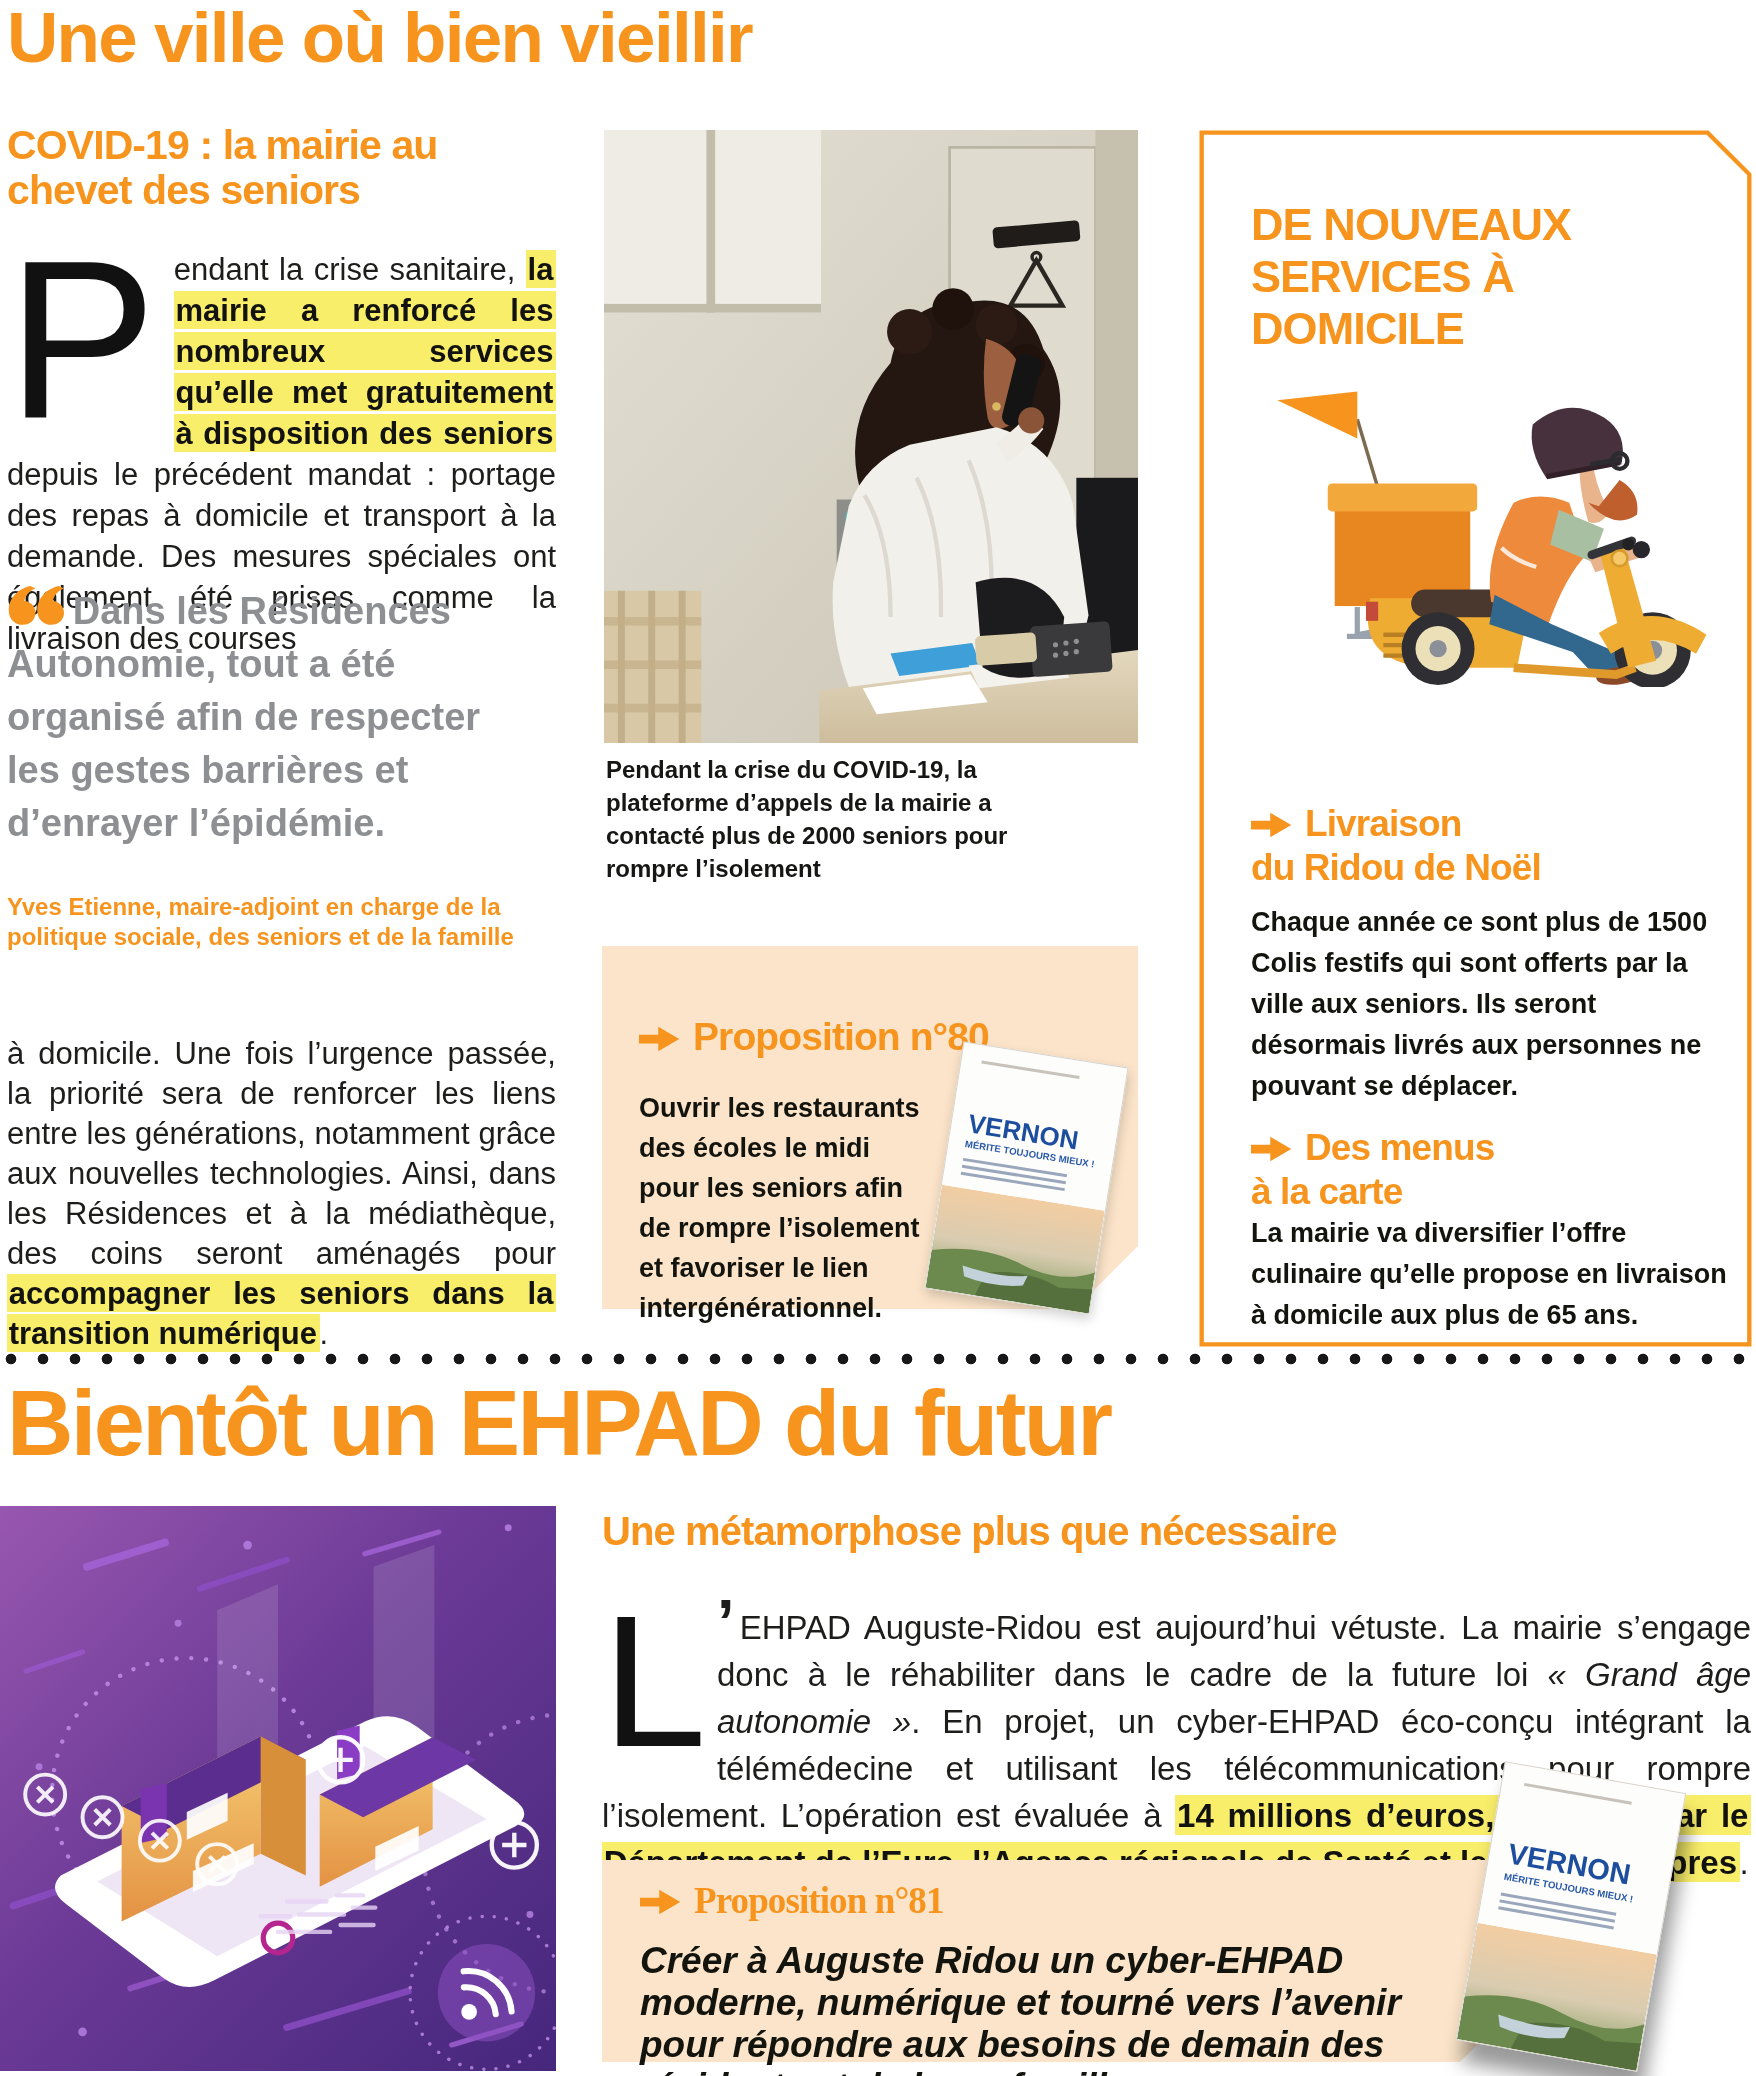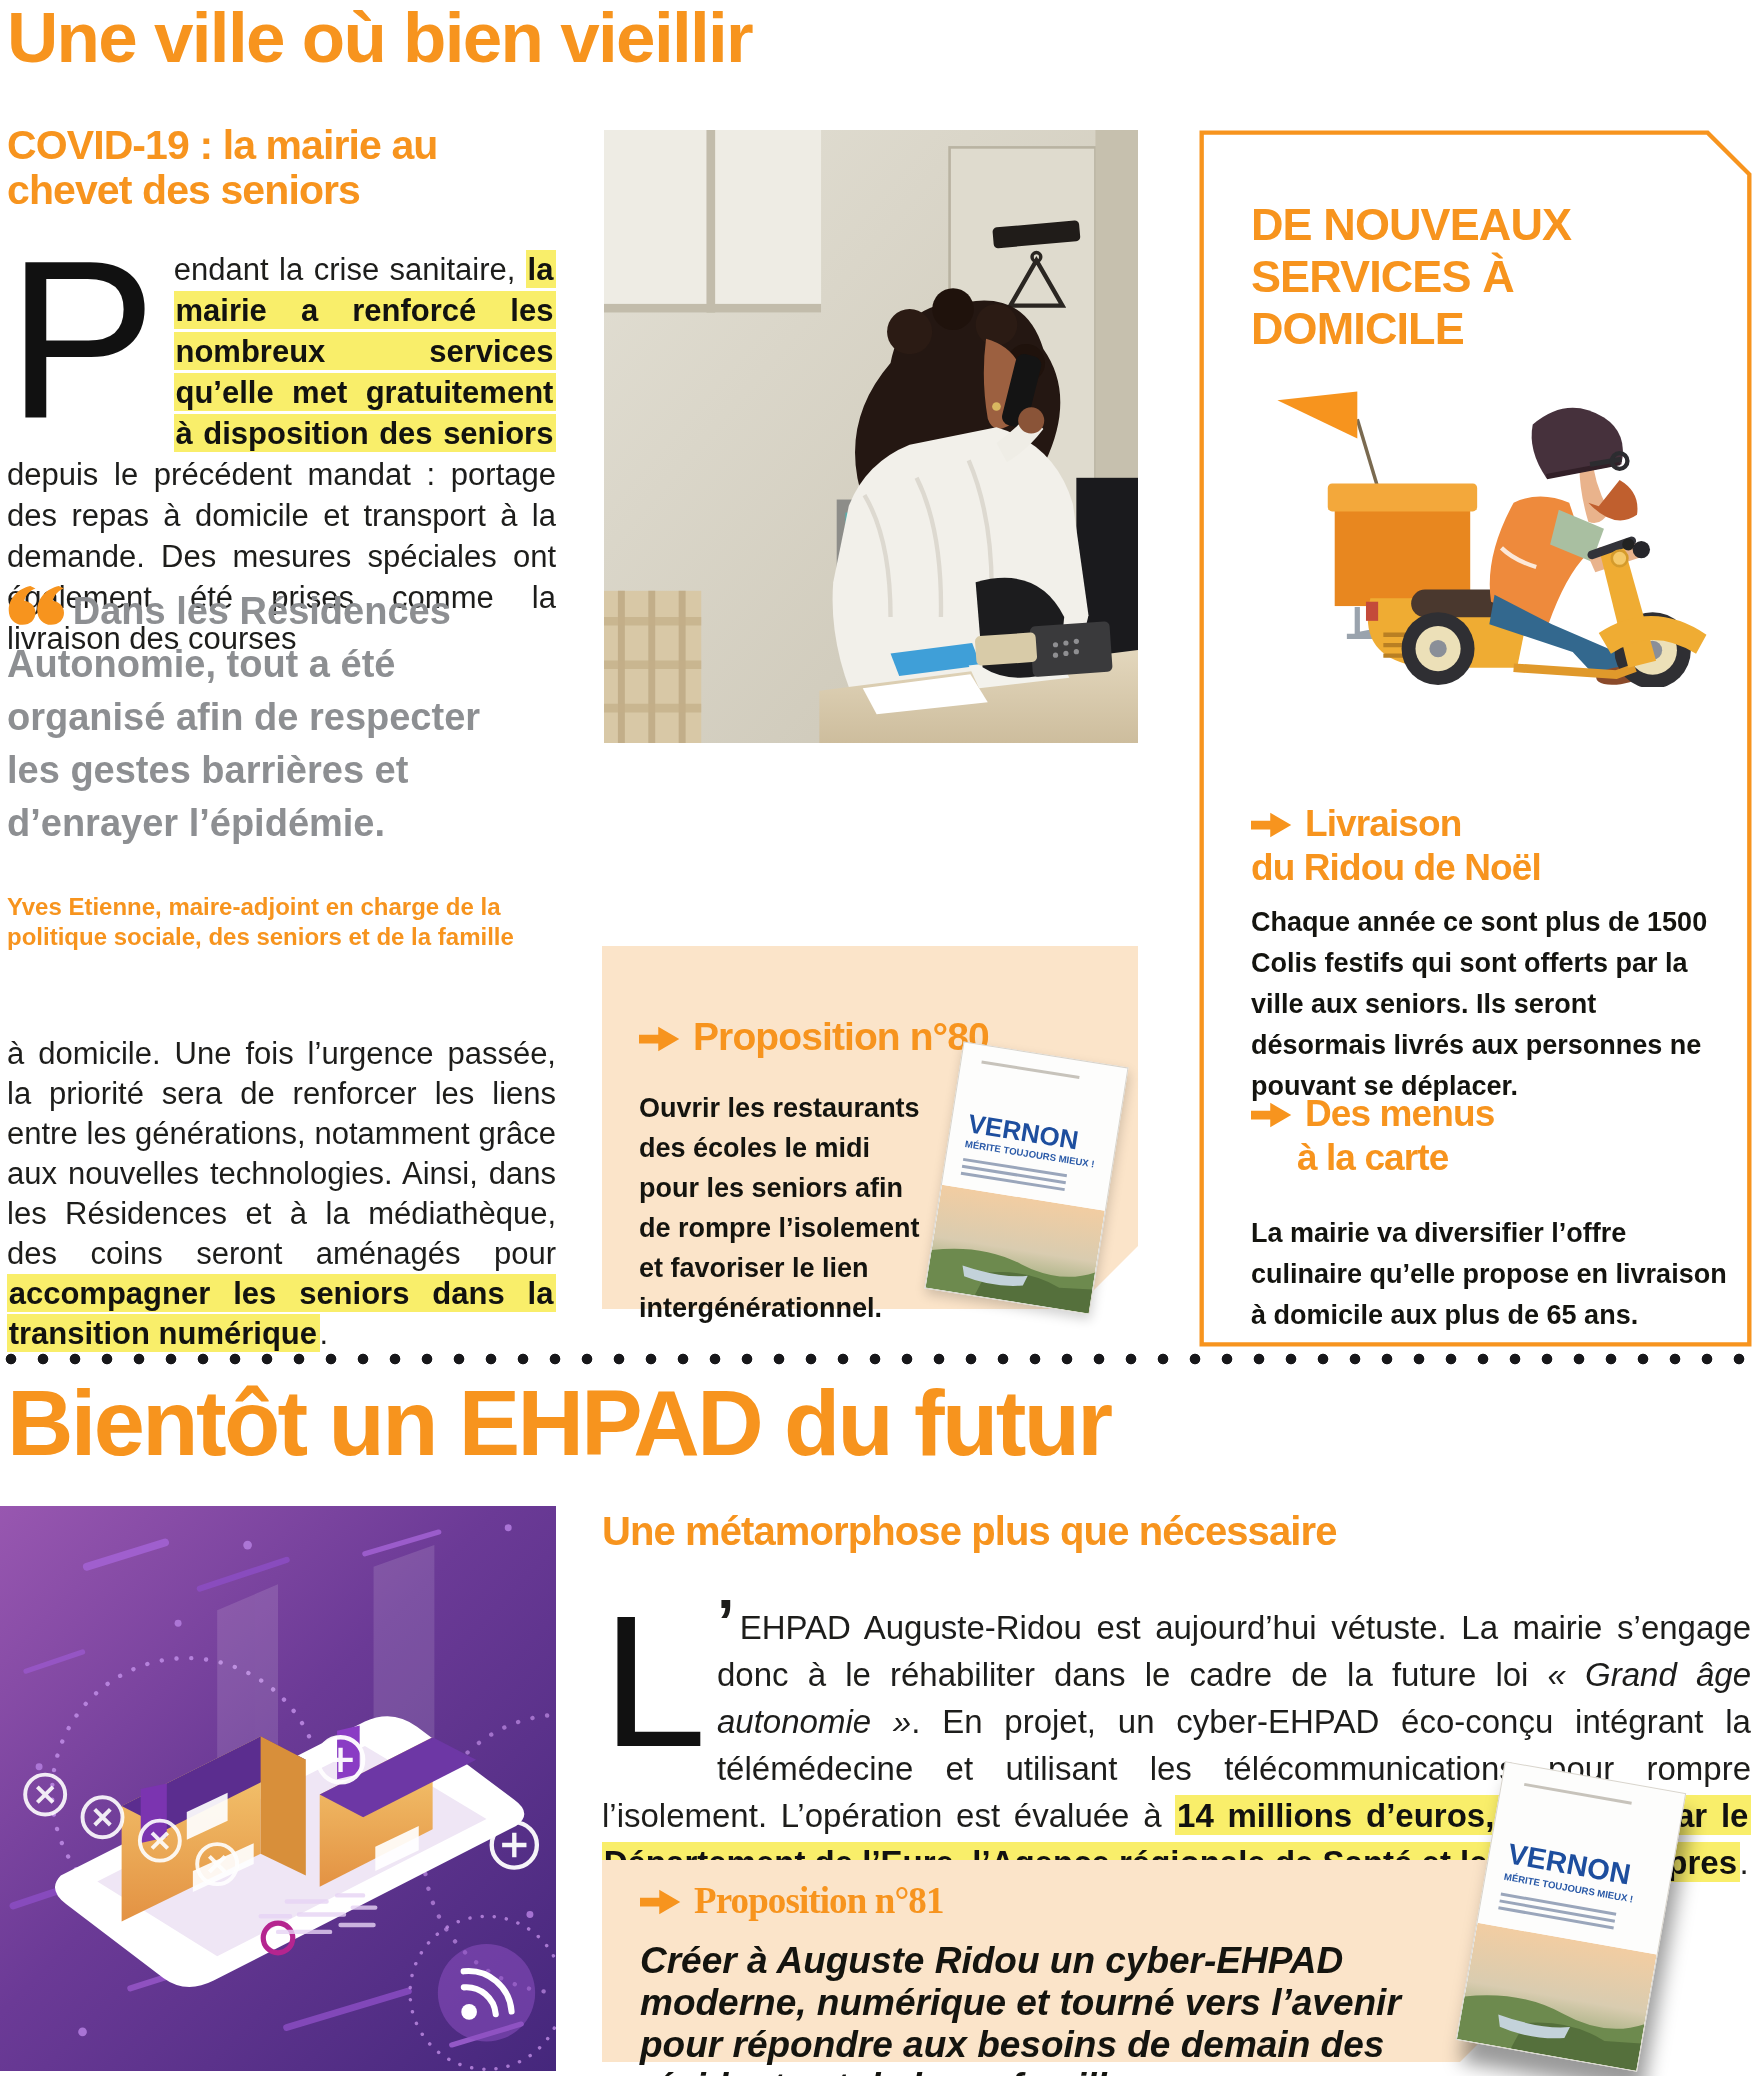--- a/index.html
+++ b/index.html
@@ -51,21 +51,21 @@
   .b-photo{position:absolute;left:0;bottom:0;width:100%;height:42%;}
 
   
   .services-border{left:1199px;top:130px;width:553px;height:1217px;}
   .services-title{left:1251px;top:191px;font-size:45px;line-height:52px;font-weight:800;color:var(--orange);white-space:pre-line;letter-spacing:-0.9px;margin-top:8px;}
   .scooter{left:1227px;top:374px;width:509px;height:313px;}
   .svc-head{font-size:37px;line-height:44px;font-weight:800;color:var(--orange);white-space:pre-line;letter-spacing:-0.9px;}
   .svc-body{width:476px;font-size:27px;line-height:37px;font-weight:700;color:#14140f;text-align:left;}
   .s1h{left:1251px;top:758px;}
   .s1b{left:1251px;top:902px;line-height:41px;}
-  .s2h{left:1251px;top:1048px;text-align:center;}
+  .s2h{left:1251px;top:1082px;}
   .s2b{left:1251px;top:1213px;line-height:41px;}
 
   
   .dotted-divider{left:5.2px;top:1352px;width:1749px;height:14px;
     background-image:radial-gradient(circle at 6px 7px,#17171a 4.9px,transparent 5.7px);
     background-size:32px 14px;background-repeat:repeat-x;}
   .ehpad-title{left:7px;top:1371px;font-size:92px;font-weight:800;color:var(--orange);letter-spacing:-2.6px;}
   .smart-home{left:0;top:1506px;width:556px;height:565px;}
   .ehpad-subheading{left:602px;top:1509px;width:1156px;font-size:40px;font-weight:700;color:var(--orange);letter-spacing:-0.9px;}
   .ehpad-para{left:602px;top:1604px;width:1149px;font-size:33px;line-height:47px;text-align:justify;}
@@ -169,20 +169,21 @@
         <circle cx="520" cy="592" r="3"></circle>
         <circle cx="532" cy="590" r="3"></circle>
         <circle cx="544" cy="588" r="3"></circle>
         <circle cx="520" cy="604" r="3"></circle>
         <circle cx="532" cy="602" r="3"></circle>
         <circle cx="544" cy="600" r="3"></circle>
       </g>
     <rect x="428" y="580" width="70" height="34" rx="6" fill="#d8cba8" transform="rotate(-4 463 597)"></rect>
   </svg>
 
+  <p class="abs caption">Pendant la crise du COVID-19, la plateforme d’appels de la mairie a contacté plus de 2000 seniors pour rompre l’isolement</p>
 
   <div class="abs prop-box prop80"></div>
   <div class="abs prop-title p80-title">
     <svg class="arrow-icon" viewBox="0 0 48 32">
         <path d="M0 11 h22 v-9 l24 14 -24 14 v-9 h-22 z" fill="#f7941e"></path>
       </svg><span>Proposition n°80</span>
   </div>
   <p class="abs p80-body">Ouvrir les restaurants des écoles le midi pour les seniors afin de rompre l’isolement et favoriser le lien intergénérationnel.</p>
 
   <div class="abs brochure b80">

